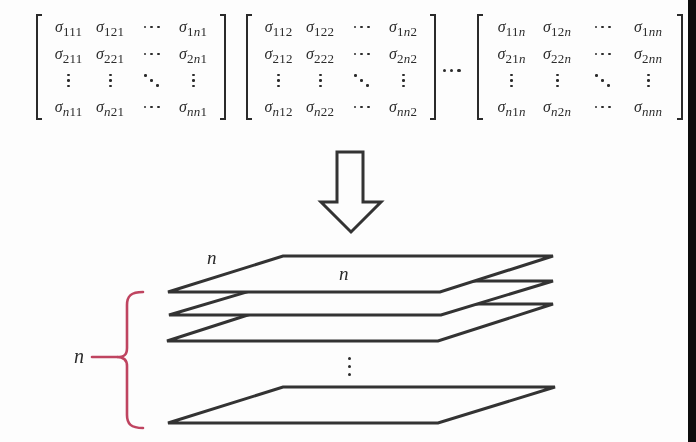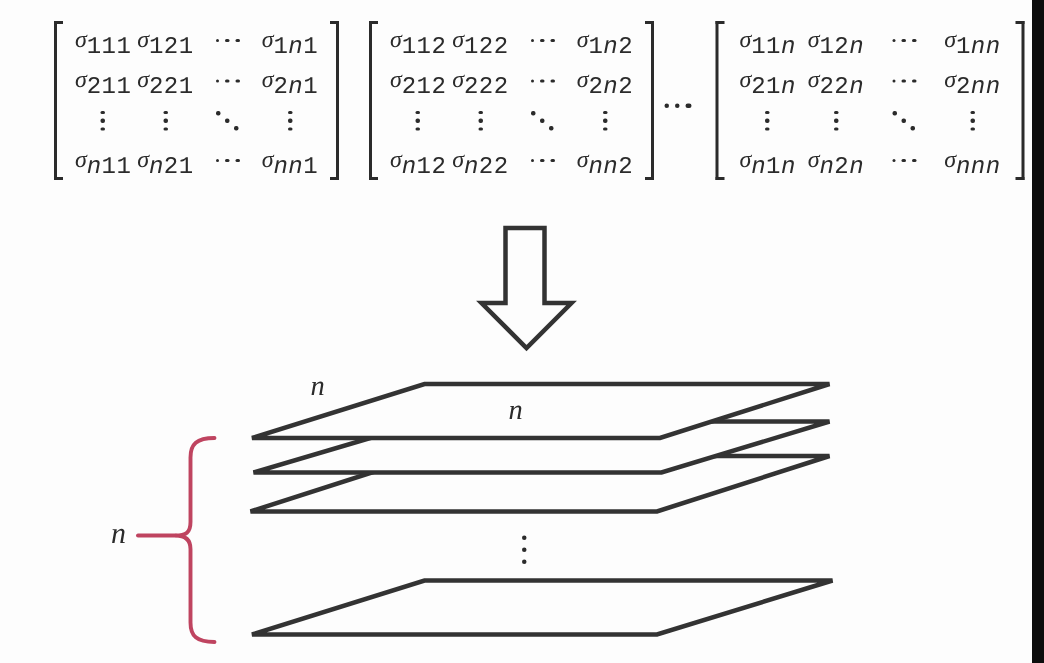--- a/index.html
+++ b/index.html
@@ -15,21 +15,21 @@
   .matrix-body{
     flex:1;display:flex;flex-direction:column;justify-content:space-between;
     padding:5px 6px;box-sizing:border-box;
   }
   .mrow{display:flex;justify-content:space-between;align-items:center;}
   .mcell{
     flex:1;display:inline-flex;align-items:baseline;justify-content:center;
     white-space:nowrap;line-height:1;
   }
   .sigma{font-style:italic;font-size:16px;}
-  .msub{font-size:16px;vertical-align:sub;position:relative;top:4px;letter-spacing:.3px;font-family:Liberation Mono, monospace;}
+  .msub{font-size:13px;vertical-align:sub;position:relative;top:4px;letter-spacing:.3px;}
   .msub .ital{font-style:italic;}
   
   .dot{width:2.6px;height:2.6px;border-radius:50%;background:#2b2b2b;flex:0 0 auto;}
   .dots-cdots{display:inline-flex;align-items:center;gap:4px;}
   .dots-vdots{display:inline-flex;flex-direction:column;align-items:center;gap:3px;}
   .dots-ddots{position:relative;display:inline-block;width:17px;height:15px;}
   .dots-ddots .dot{position:absolute;}
   .dots-ddots .dot:nth-child(1){left:1px;top:1px;}
   .dots-ddots .dot:nth-child(2){left:7px;top:6px;}
   .dots-ddots .dot:nth-child(3){left:13px;top:11px;}

